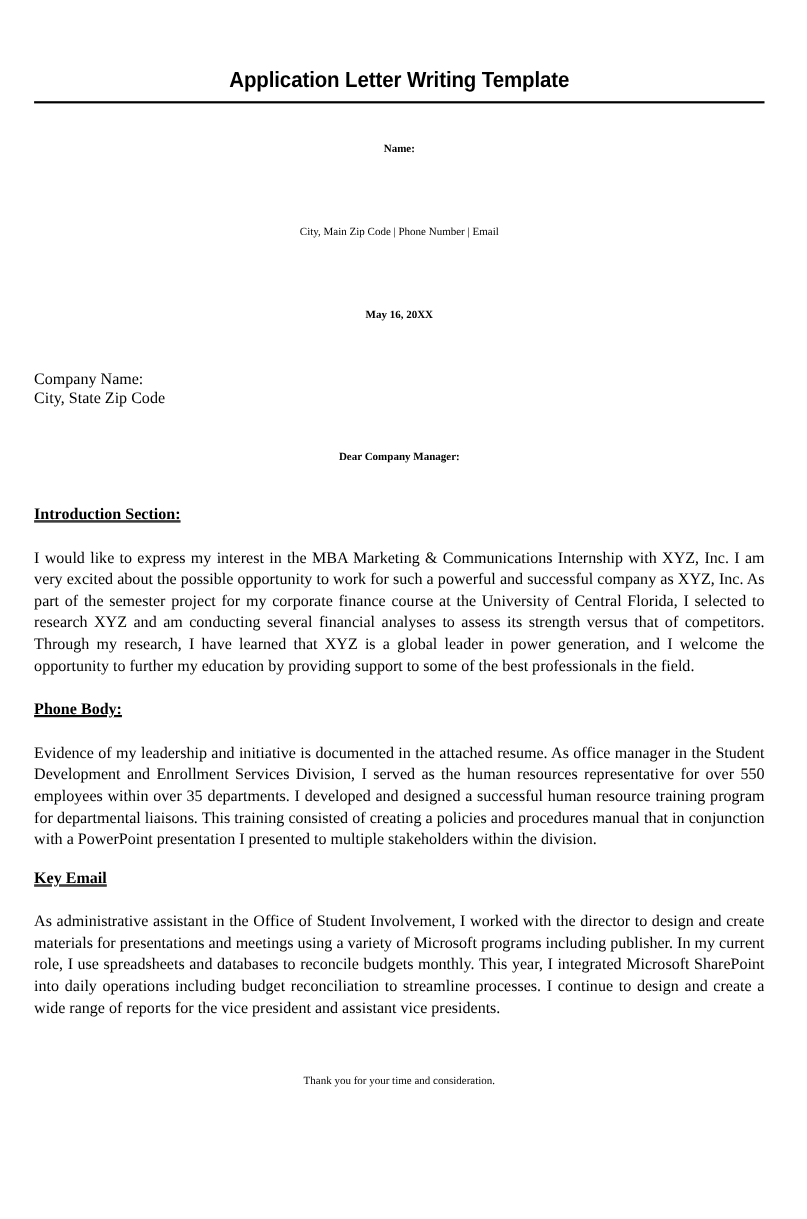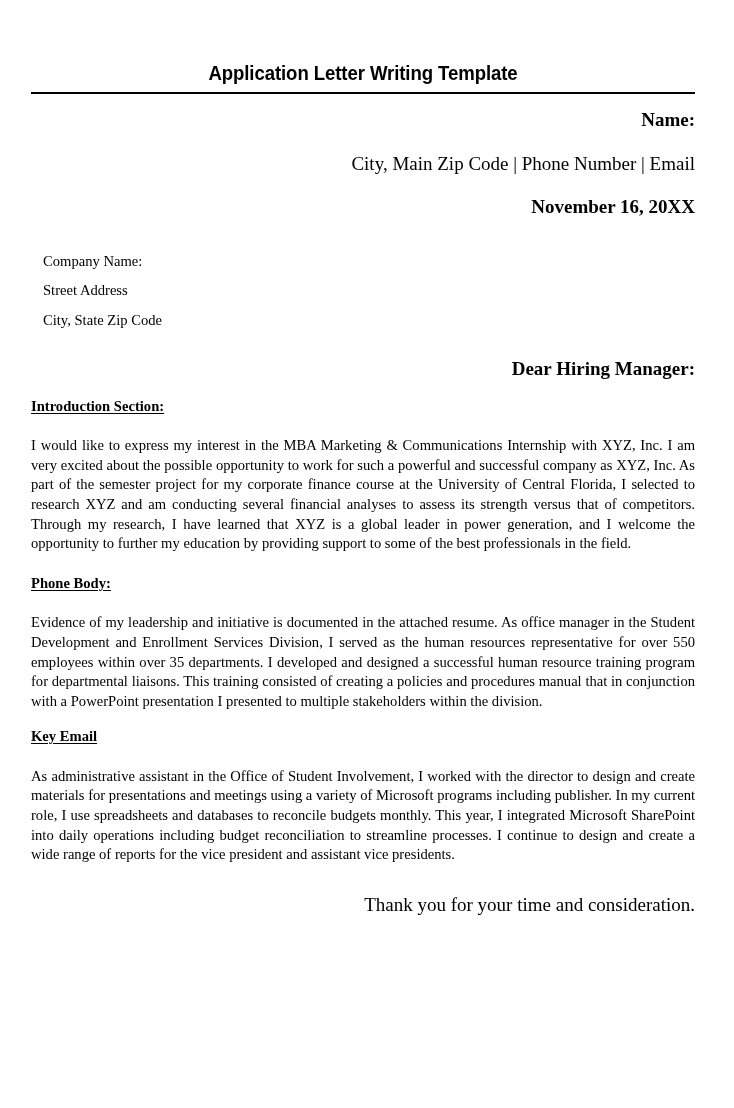--- a/index.html
+++ b/index.html
@@ -54,37 +54,38 @@
 
   
   .body-area {
     position: absolute;
     left: 31px;
     top: 110px;
     width: 664px;
   }
 
   .line {
-    font-size: 19px;
+    font-size: 10px;
     line-height: 19.5px;
-    margin: 0;
-    text-align: right;
+    margin: 16px;
+    text-align: center;
     white-space: nowrap;
   }
 
   .bold {
     font-weight: bold;
   }
 
   .heading {
     font-size: 14.6px;
     line-height: 19.5px;
     font-weight: bold;
     margin: 0;
     white-space: nowrap;
+    text-decoration: underline;
   }
   .heading span.u {
     text-decoration: underline;
     text-underline-offset: 2px;
   }
 
   .para {
     font-size: 14.6px;
     line-height: 19.6px;
     text-align: justify;
@@ -94,21 +95,21 @@
   }
   .gap-16 { height: 16px; }
   .gap-18 { height: 18px; }
   .gap-20 { height: 20px; }
   .gap-24 { height: 24px; }
   .gap-30 { height: 30px; }
 
   .addr-line {
     font-size: 14.6px;
     line-height: 17.6px;
-    margin: 12px;
+    margin: 0;
     white-space: nowrap;
   }
 </style>
 </head>
 <body>
 
 <div class="page">
 
   <div class="title-block">
     <div class="doc-title">Application Letter Writing Template</div>
@@ -118,33 +119,32 @@
   <div class="body-area">
 
     <div class="line bold">Name:</div>
 
     <div class="gap-24"></div>
 
     <div class="line">City, Main Zip Code | Phone Number | Email</div>
 
     <div class="gap-24"></div>
 
-    <div class="line bold">November 16, 20XX</div>
+    <div class="line bold">May 16, 20XX</div>
 
     <div class="gap-24"></div>
 
     <div>
       <div class="addr-line">Company Name:</div>
-      <div class="addr-line">Street Address</div>
       <div class="addr-line">City, State Zip Code</div>
     </div>
 
     <div class="gap-18"></div>
 
-    <div class="line bold">Dear Hiring Manager:</div>
+    <div class="line bold">Dear Company Manager:</div>
 
     <div class="gap-18"></div>
 
     <div class="heading">
       <span class="u">Introduction Section:</span>
     </div>
 
     <div class="gap-20"></div>
 
     <p class="para">I would like to express my interest in the MBA Marketing &amp; Communications Internship with XYZ, Inc. I am very excited about the possible opportunity to work for such a powerful and successful company as XYZ, Inc.  As part of the semester project for my corporate finance course at the University of Central Florida, I selected to research XYZ and am conducting several financial analyses to assess its strength versus that of competitors. Through my research, I have learned that XYZ is a global leader in power generation, and I welcome the opportunity to further my education by providing support to some of the best professionals in the field.</p>

